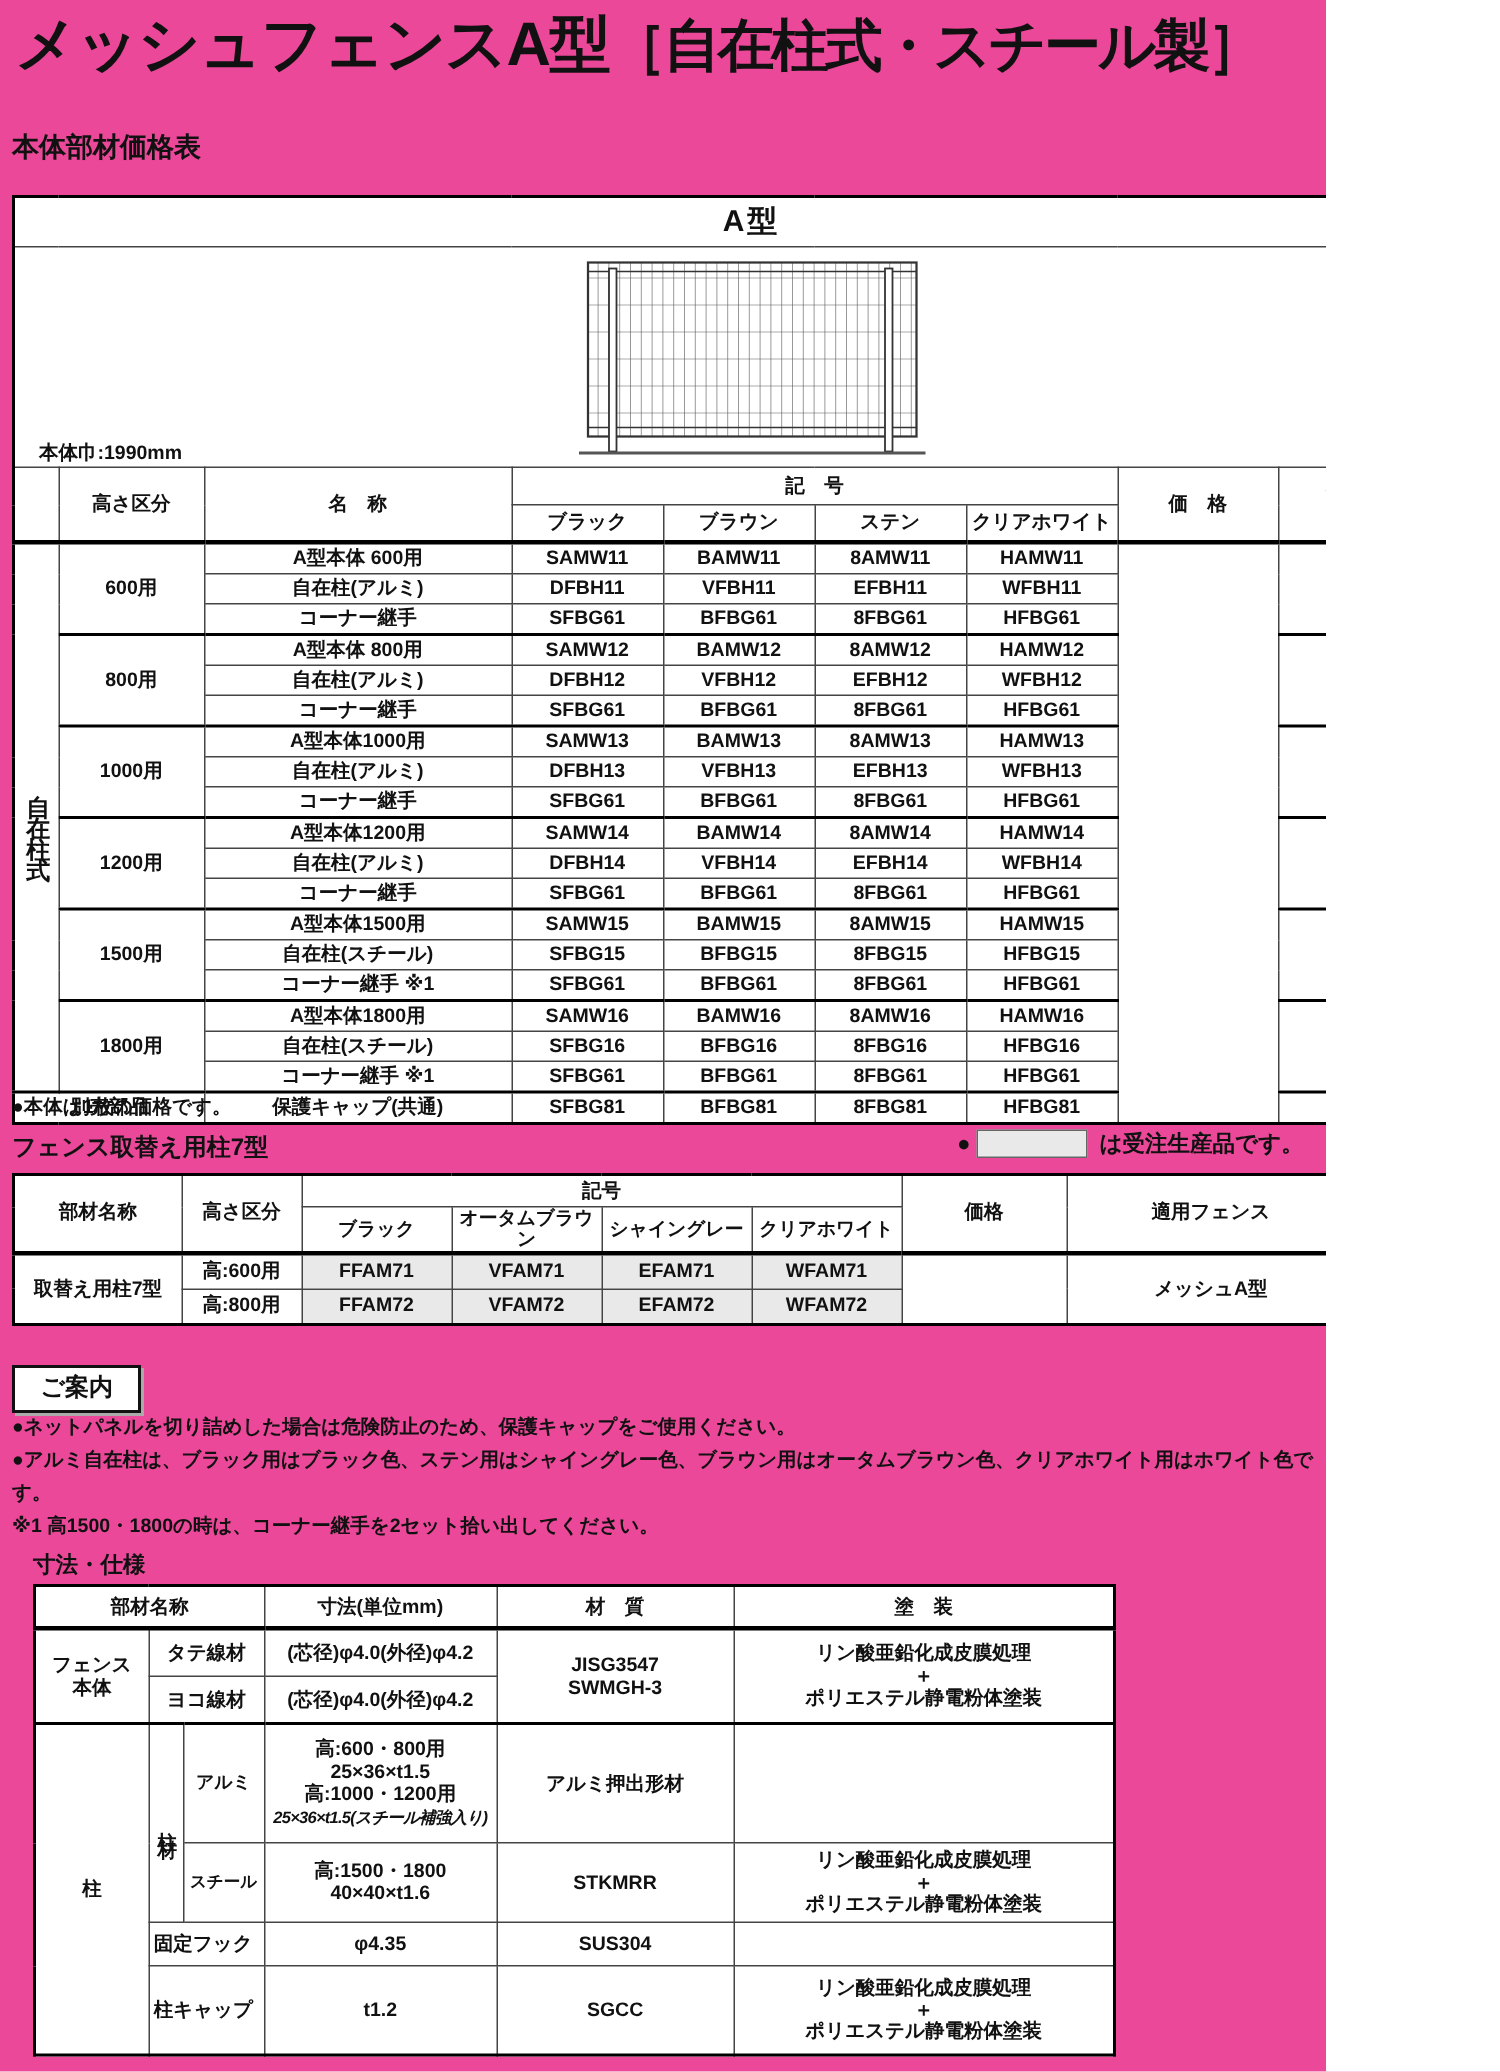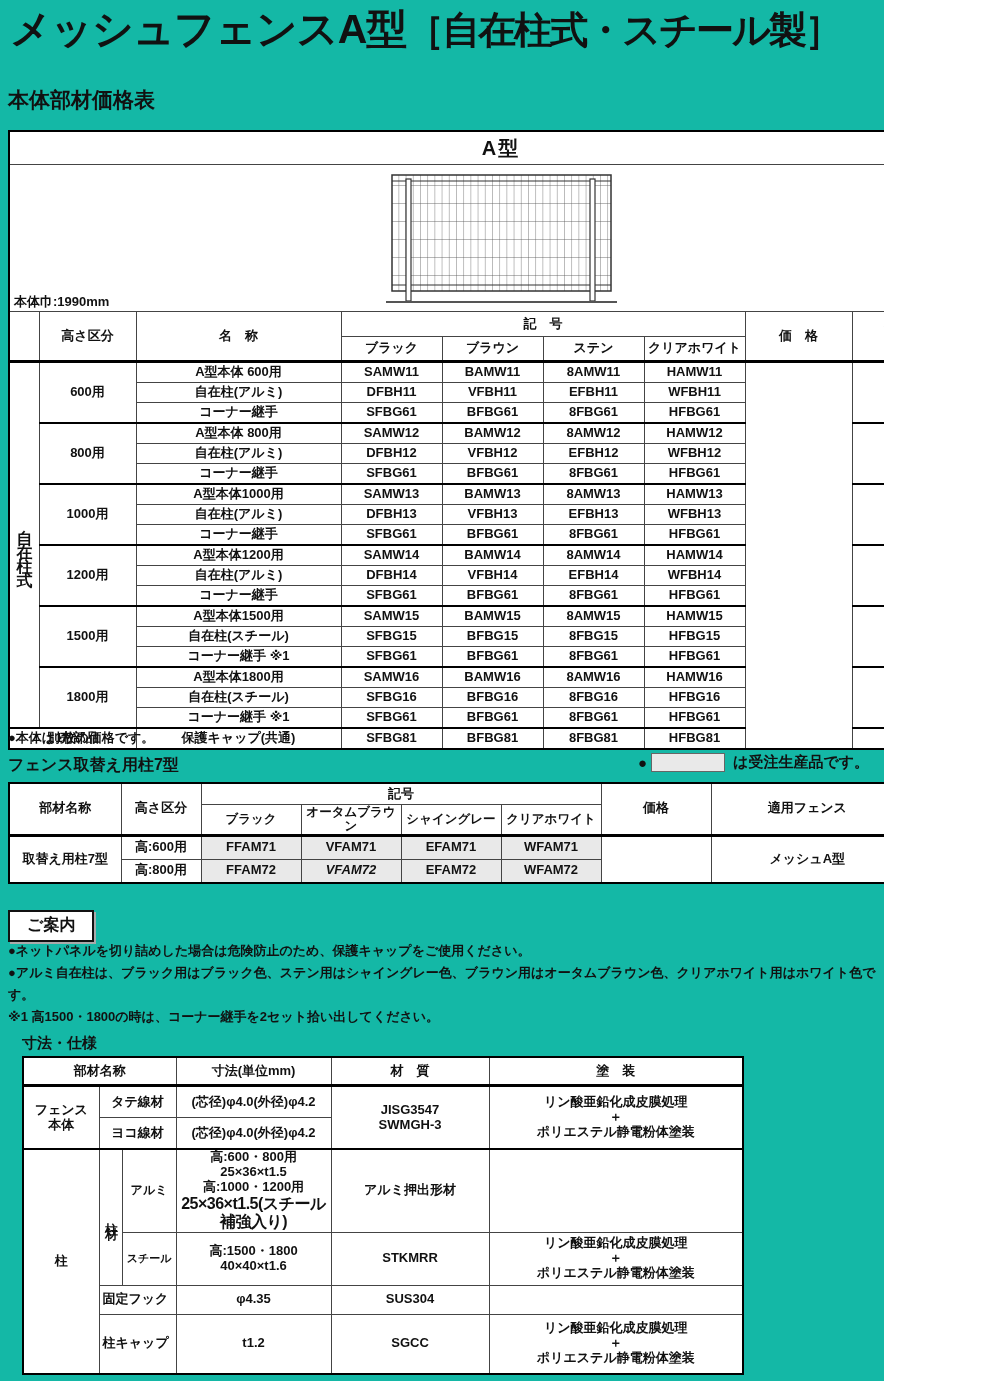--- a/index.html
+++ b/index.html
@@ -1,39 +1,39 @@
 <!DOCTYPE html>
 <html><head>
 <meta charset="utf-8">
 <style>
   html,body{margin:0;padding:0;background:#fff;}
   body{width:1000px;height:1381px;color:#111;font-family:"Liberation Sans","DejaVu Sans",sans-serif;}
-  .page{position:relative;width:884px;height:1381px;overflow:hidden;background:#14b8a6;}
+  .page{position:relative;width:884px;height:1381px;overflow:hidden;background:#ec4899;}
 
   
   .title{position:absolute;left:10px;top:2px;white-space:nowrap;font-weight:900;letter-spacing:-1px;}
   .title .t-main{font-size:41px;}
   .title .t-sub{font-size:38px;font-weight:800;letter-spacing:-2px;}
-  .sec-head{position:absolute;left:8px;top:86px;width:984px;font-size:21px;font-weight:bold;
+  .sec-head{position:absolute;left:8px;top:86px;width:984px;font-size:18px;font-weight:bold;
             border-bottom:3px solid #000;padding-bottom:22px;}
 
   
   table{border-collapse:collapse;table-layout:fixed;background:#fff;}
   td{padding:0 2px;text-align:center;vertical-align:middle;font-size:13px;line-height:1.15;
      border:1px solid #444;font-weight:bold;overflow:hidden;}
   tr.sub td{border-top:1px solid #a9a9a9;}
   tr.grp td{border-top:2px solid #000;}
   .hb{border-bottom:3px solid #000 !important;}
 
   
   .tm{position:absolute;left:8px;top:130px;width:984px;border:2px solid #000;}
   .tm .type-hd{height:32px;font-size:20px;letter-spacing:2px;}
   .tm .img-cell{height:146px;position:relative;border-bottom:1px solid #444;}
   .tm .img-cell svg{display:block;margin:0 auto;}
-  .tm .cap-lbl{position:absolute;left:4px;bottom:1px;font-size:13px;font-weight:bold;}
+  .tm .cap-lbl{position:absolute;left:16px;bottom:1px;font-size:13px;font-weight:bold;}
   .tm tr.h1 td{height:24px;}
   .tm tr.h2 td{height:23px;}
   .tm tr.dr td{height:19px;}
   .vtext{writing-mode:vertical-rl;text-orientation:upright;margin:0 auto;font-size:16px;
          font-weight:bold;letter-spacing:14px;}
   .v2{letter-spacing:5px;font-size:13px;}
   .caps-h{font-size:12.5px;line-height:1.25;}
 
   
   .note1{position:absolute;left:8px;top:729px;font-size:13px;font-weight:bold;}
@@ -50,21 +50,21 @@
   
   .guide-box{position:absolute;left:8px;top:910px;font-size:16px;font-weight:bold;
              border:2px solid #111;padding:3px 17px 4px;background:#fff;box-shadow:2px 2px 0 #aaa;}
   .guide-notes{position:absolute;left:8px;top:940px;font-size:13px;font-weight:bold;line-height:22px;}
 
   
   .spec-title{position:absolute;left:22px;top:1034px;font-size:15px;font-weight:bold;}
   .ts{position:absolute;left:22px;top:1056px;width:720px;border:2px solid #000;}
   .ts tr.hd td{height:26px;}
   .ts td{font-size:13px;}
-  .ts .small{font-size:16px;letter-spacing:-0.5px;}
+  .ts .small{font-size:11px;letter-spacing:-0.5px;font-style:italic;}
   .ts tr.r30 td{height:30px;}
   .ts tr.ralumi td{height:78px;margin-left:22px;}
   .ts tr.rsteel td{height:52px;}
   .ts tr.rhook td{height:28px;}
   .ts tr.rcap td{height:58px;}
 </style>
 </head>
 <body>
 
 <div class="page">
@@ -327,21 +327,21 @@
       <td class="mto" style="background: rgb(233, 233, 233);">FFAM71</td>
       <td class="mto" style="background: rgb(233, 233, 233);">VFAM71</td>
       <td class="mto" style="background: rgb(233, 233, 233);">EFAM71</td>
       <td class="mto" style="background: rgb(233, 233, 233);">WFAM71</td>
       <td rowspan="2"></td>
       <td rowspan="2">メッシュA型</td>
     </tr>
     <tr class="dr sub">
       <td>高:800用</td>
       <td class="mto" style="background: rgb(233, 233, 233);">FFAM72</td>
-      <td class="mto" style="background: rgb(233, 233, 233); font-style: italic;">VFAM72</td>
+      <td class="mto" style="background: rgb(233, 233, 233);">VFAM72</td>
       <td class="mto" style="background: rgb(233, 233, 233);">EFAM72</td>
       <td class="mto" style="background: rgb(233, 233, 233); margin-left: 12px;">WFAM72</td>
     </tr>
   </tbody>
     </table>
 
   <div class="guide-box">ご案内</div>
   <div class="guide-notes">
     <div>●ネットパネルを切り詰めした場合は危険防止のため、保護キャップをご使用ください。</div>
     <div>●アルミ自在柱は、ブラック用はブラック色、ステン用はシャイングレー色、ブラウン用はオータムブラウン色、クリアホワイト用はホワイト色です。</div>

